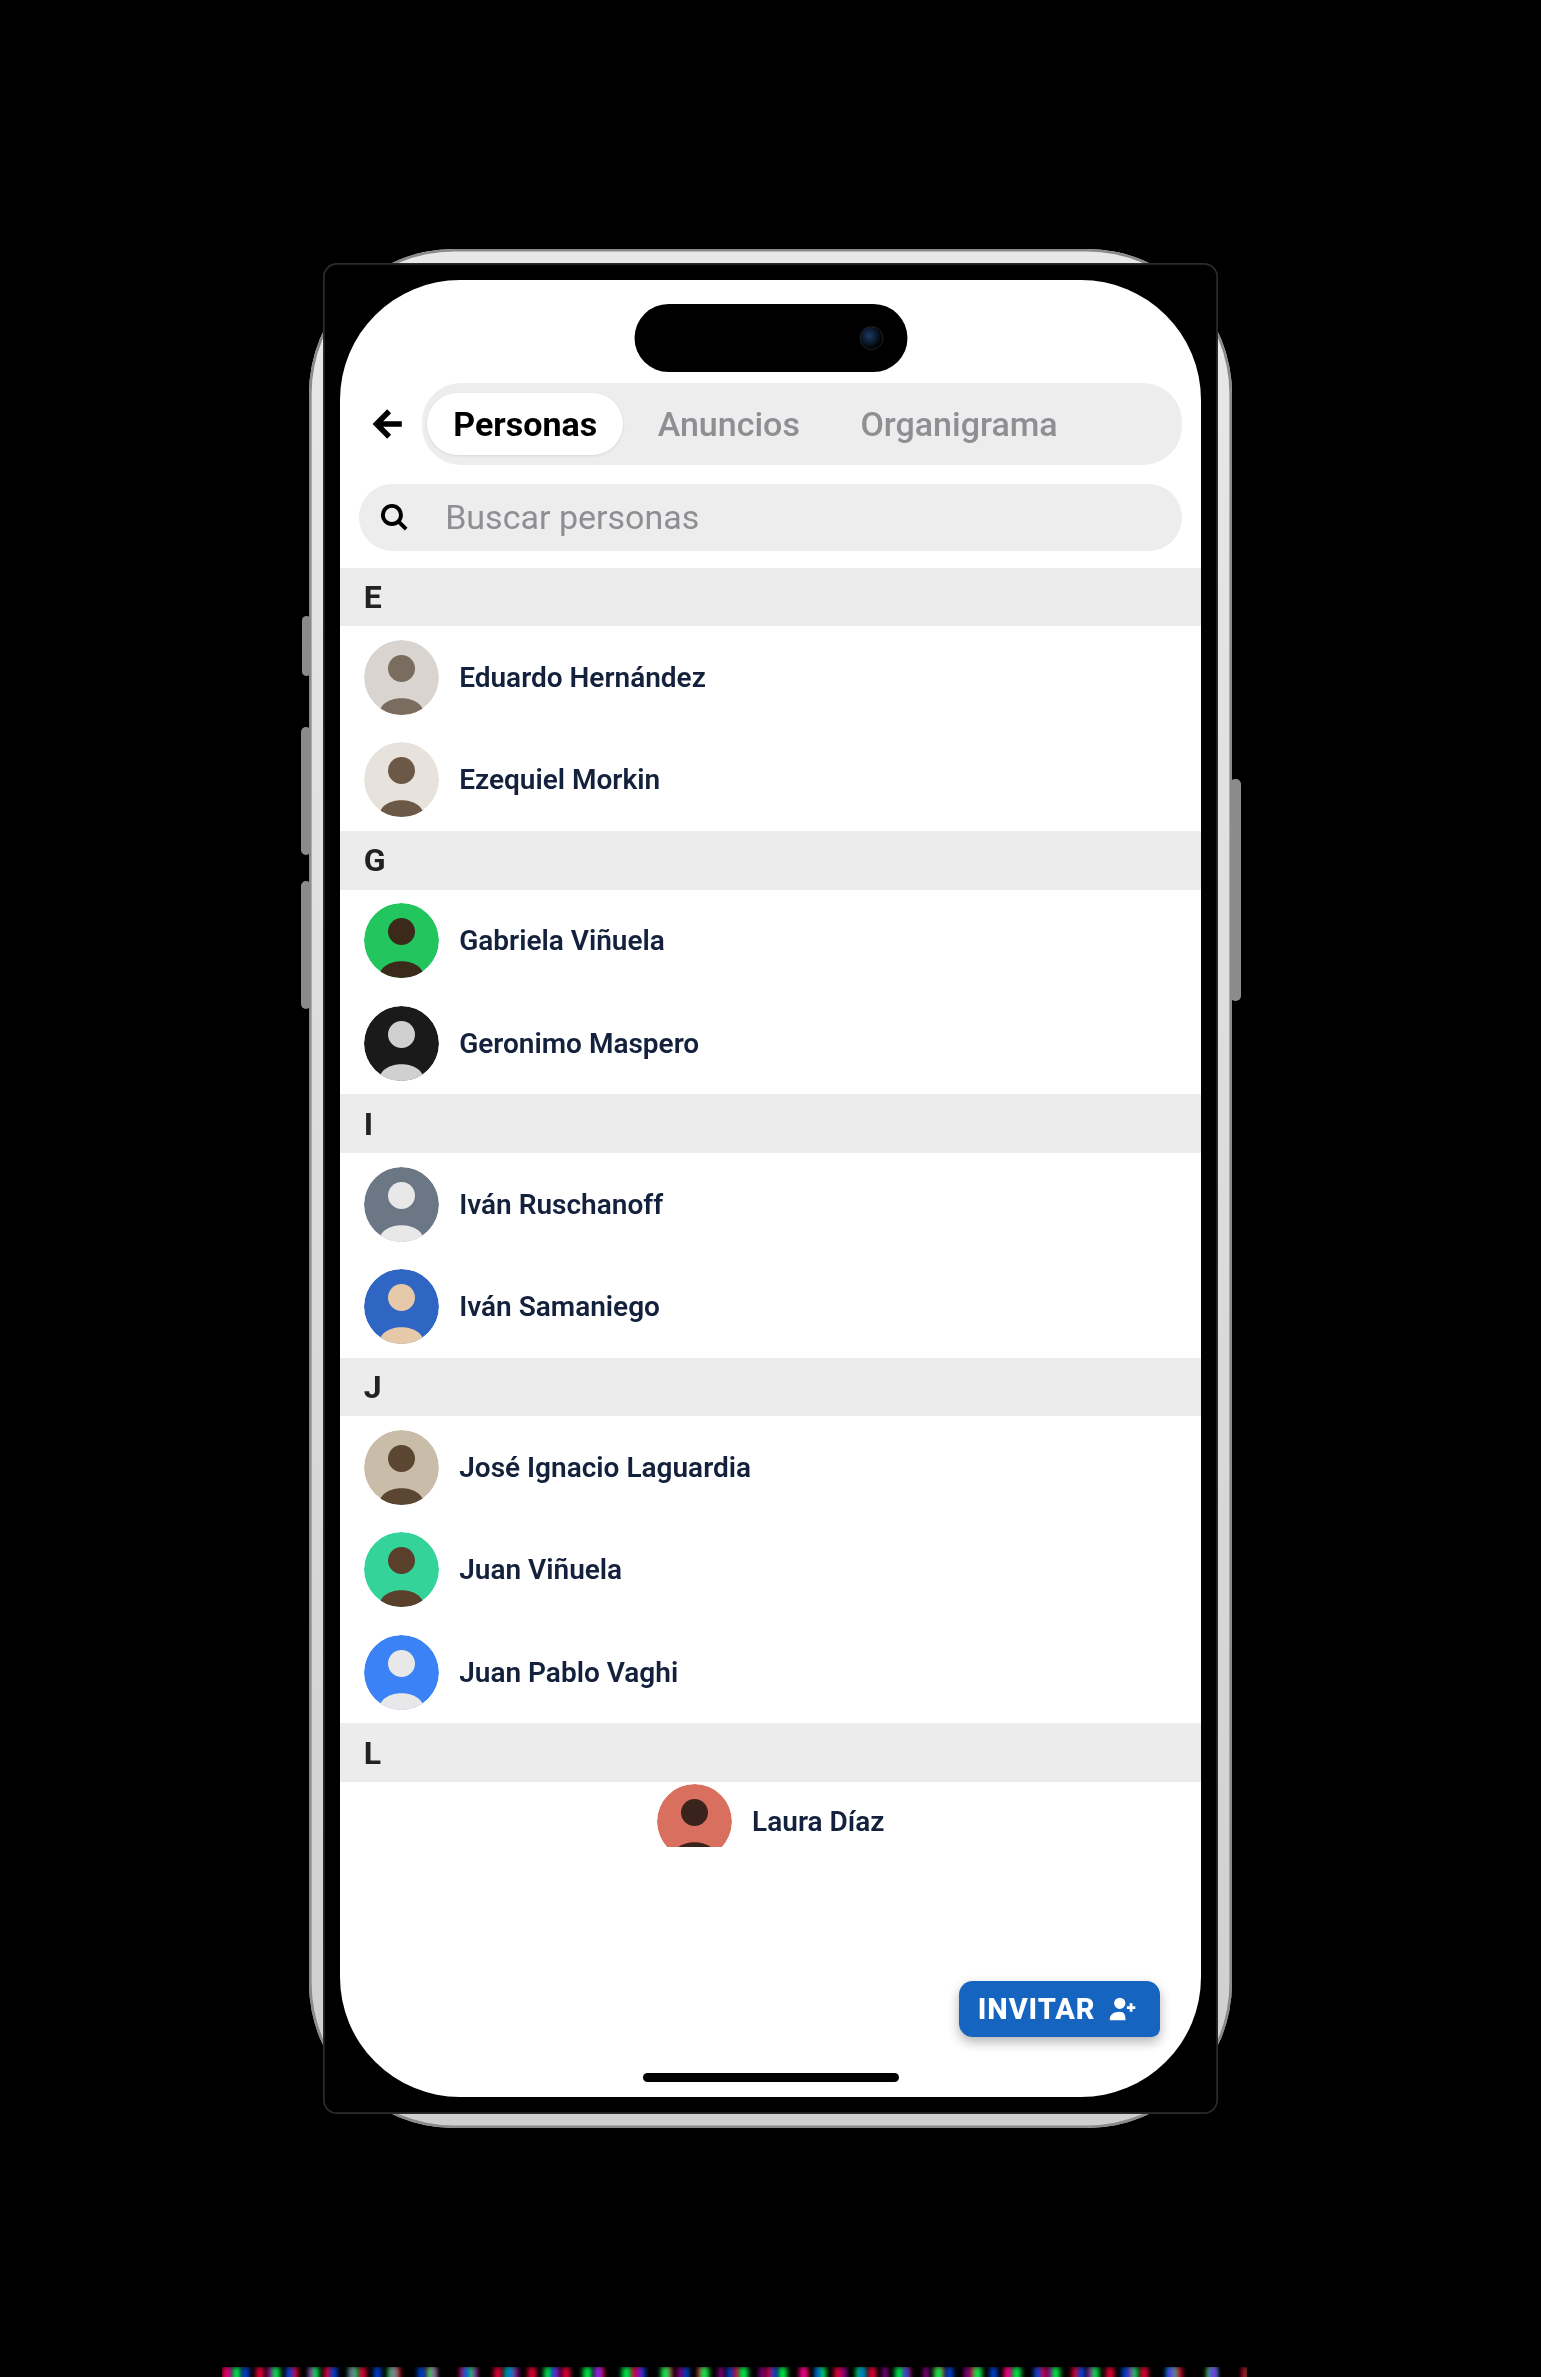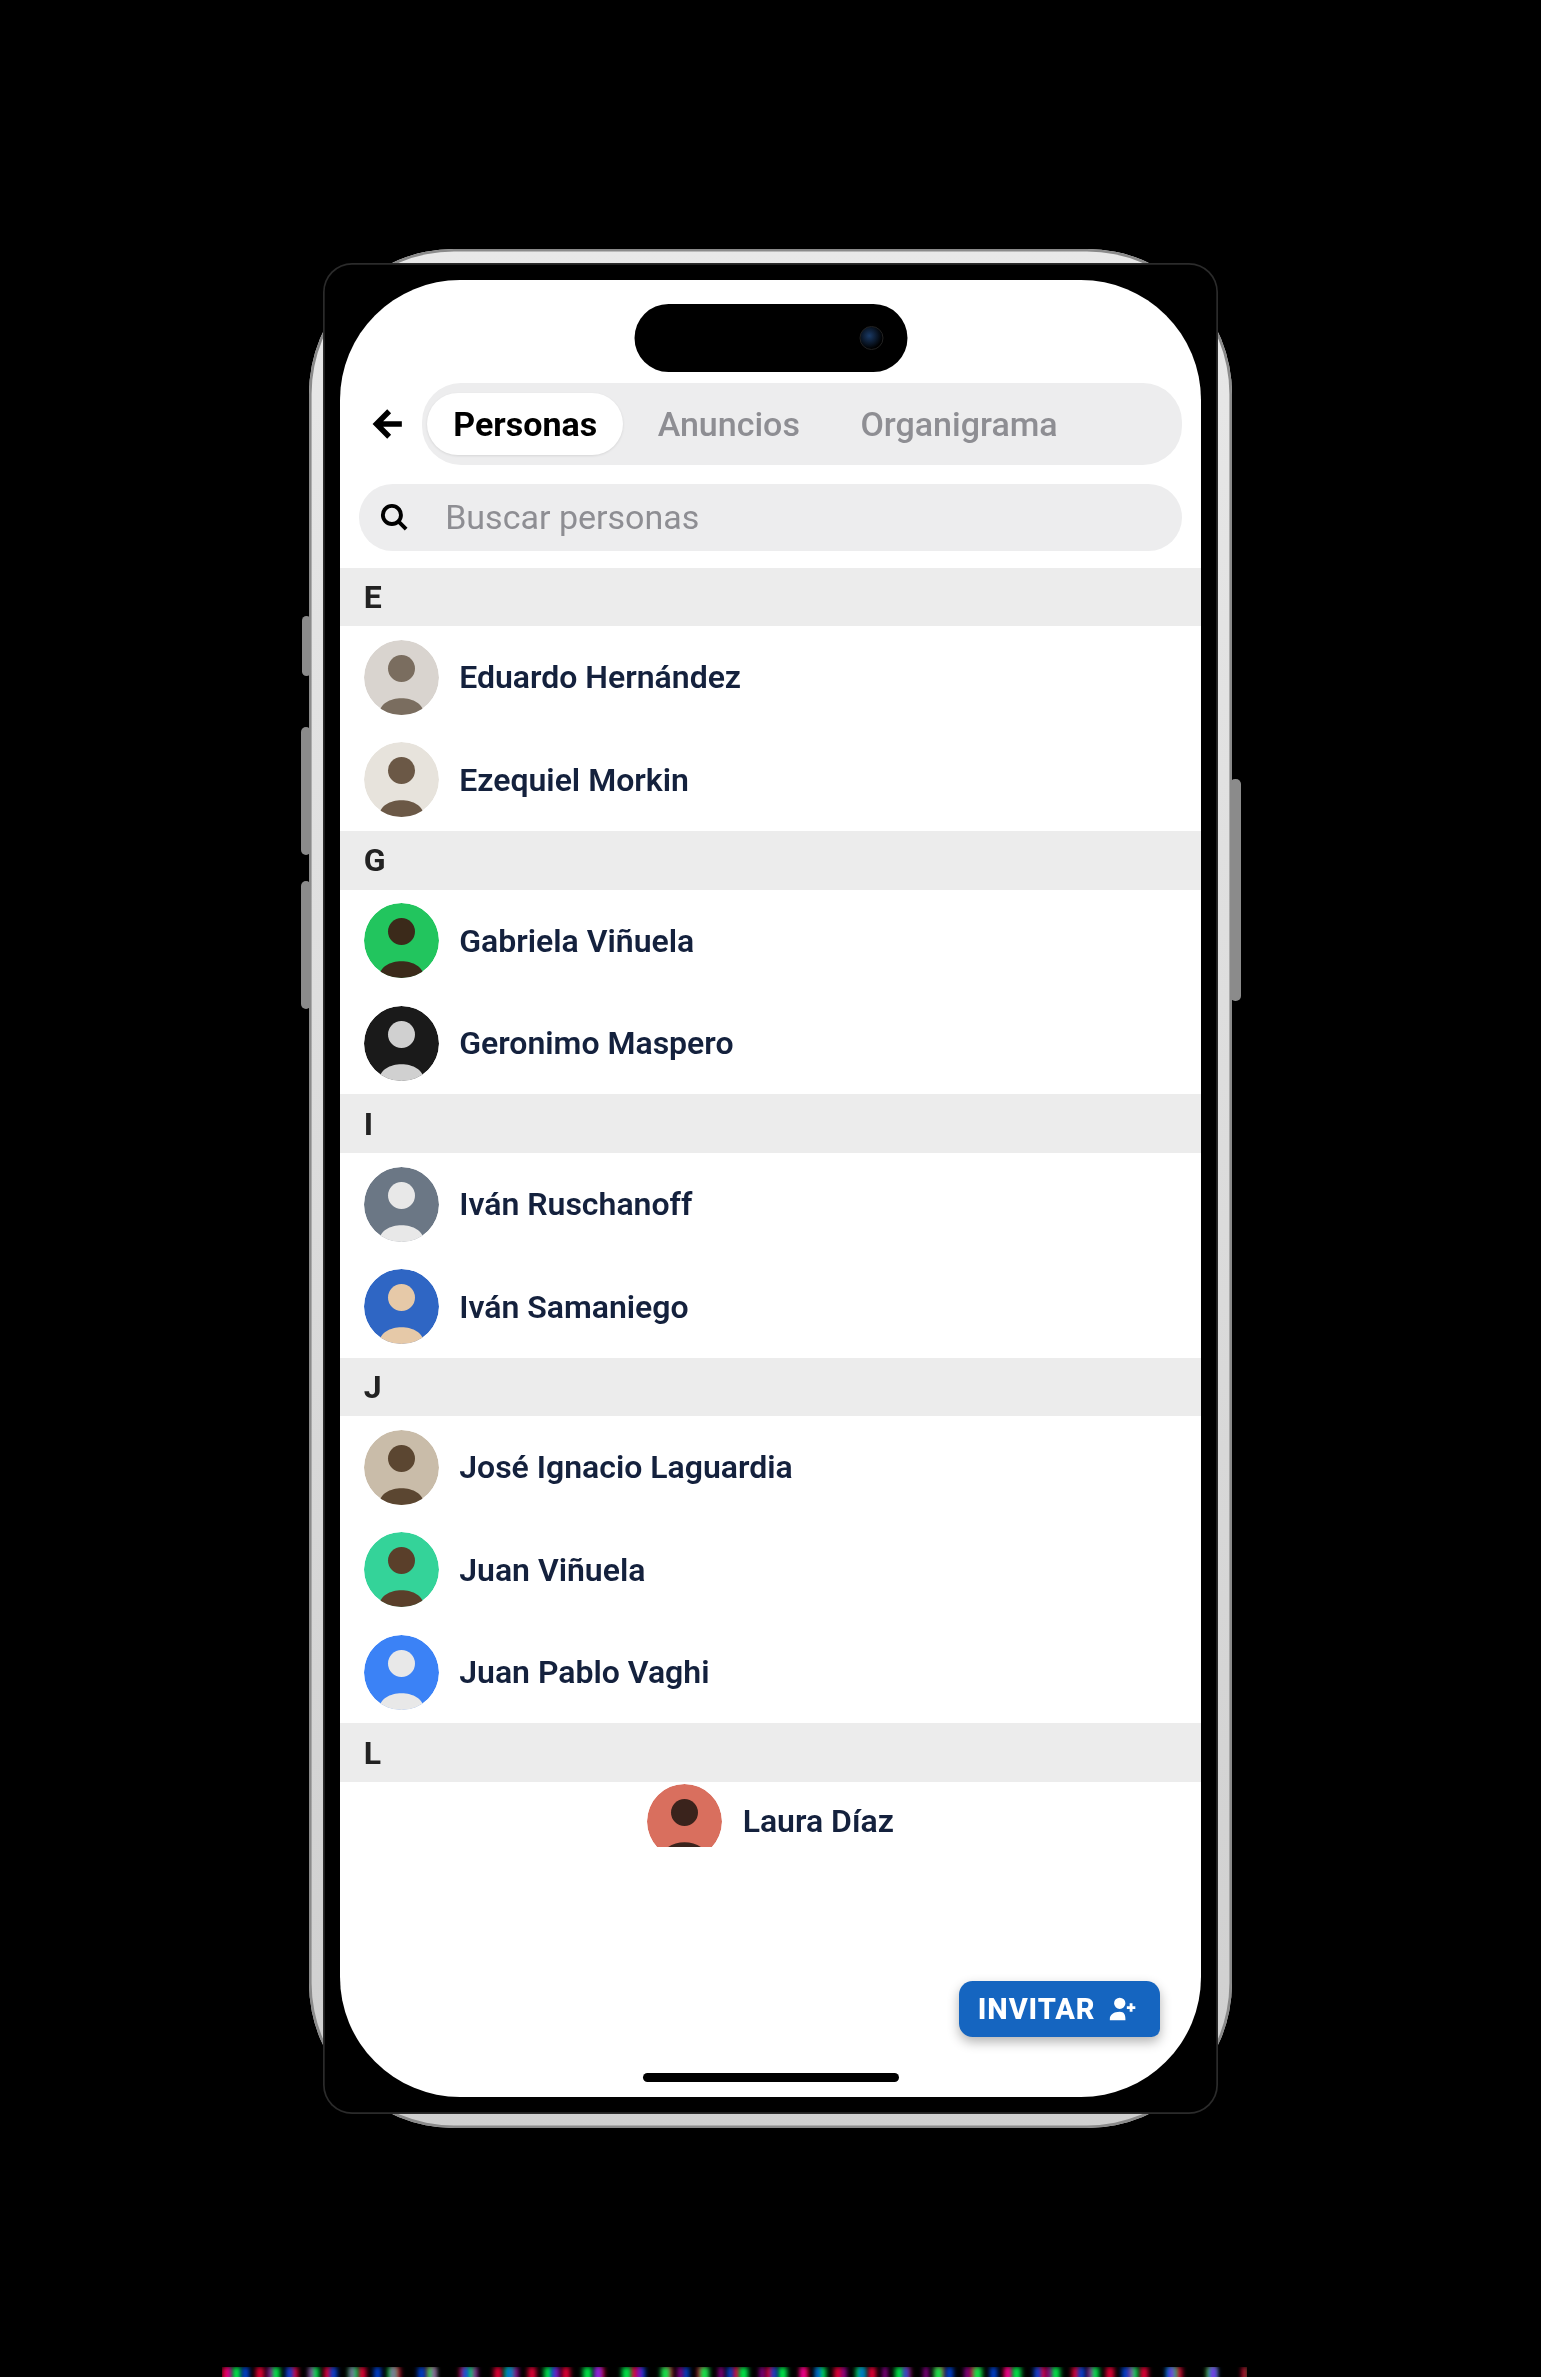--- a/index.html
+++ b/index.html
@@ -19,21 +19,21 @@
     position:relative;
     width:923px;height:1879px;
     border-radius:145px;
     background:linear-gradient(180deg,#e8e8e8 0%,#cfcfcf 100%);
     box-shadow:0 51px 103px rgba(0,0,0,0.7), inset 0 0 0 2.6px #8a8a8a;
     padding:13.7px;
     box-sizing:border-box;
   }
   .bezel{
     position:relative;width:100%;height:100%;
-    border-radius:29px;background:#000;
+    border-radius:14px;background:#000;
     box-shadow:inset 0 0 0 1.7px #2b2b2b;
     overflow:hidden;
   }
   
   .btn-side{position:absolute;background:#8b8b8b;border-radius:5.1px;}
   .btn-mute{left:-6.8px;top:367px;width:8.5px;height:60px;}
   .btn-vol1{left:-8.5px;top:478px;width:10.3px;height:128px;}
   .btn-vol2{left:-8.5px;top:632px;width:10.3px;height:128px;}
   .btn-pwr{right:-8.5px;top:530px;width:10.3px;height:222px;}
 
@@ -59,21 +59,21 @@
   .search{margin:5.1px 19px 0;height:67px;background:var(--pill);border-radius:34px;display:flex;align-items:center;padding:0 20.5px;gap:33px;}
   .search svg{width:31px;height:31px;stroke:#000;stroke-width:3;fill:none;}
   .search input{border:none;background:transparent;outline:none;font-size:34px;color:var(--muted);flex:1;font-family:inherit;}
   .search input::placeholder{color:var(--muted);}
 
   .list{flex:1;overflow:hidden;margin-top:17px;}
   .section-head{background:var(--header-grey);padding:10.3px 24px;font-size:32px;font-weight:700;color:#222;}
   .row{display:flex;align-items:center;gap:20.5px;padding:13.7px 24px;cursor:pointer;}
   .avatar{width:75px;height:75px;border-radius:50%;flex:0 0 75px;display:flex;align-items:center;justify-content:center;overflow:hidden;}
   .avatar svg{width:100%;height:100%;}
-  .pname{font-size:32px;font-weight:600;color:#14213d;}
+  .pname{font-size:28px;font-weight:600;color:#14213d;}
 
   .fab{
     position:absolute;right:41px;bottom:60px;z-index:40;
     background:var(--blue);color:#fff;border-radius:13.7px 13.7px 8.5px 13.7px;
     height:56px;padding:0 19px;display:flex;align-items:center;gap:12px;
     font-size:29px;font-weight:800;letter-spacing:0.9px;box-shadow:0 5.1px 12px rgba(0,0,0,0.3);
     cursor:pointer;
   }
   .fab svg{width:34px;height:34px;fill:#fff;}
 

